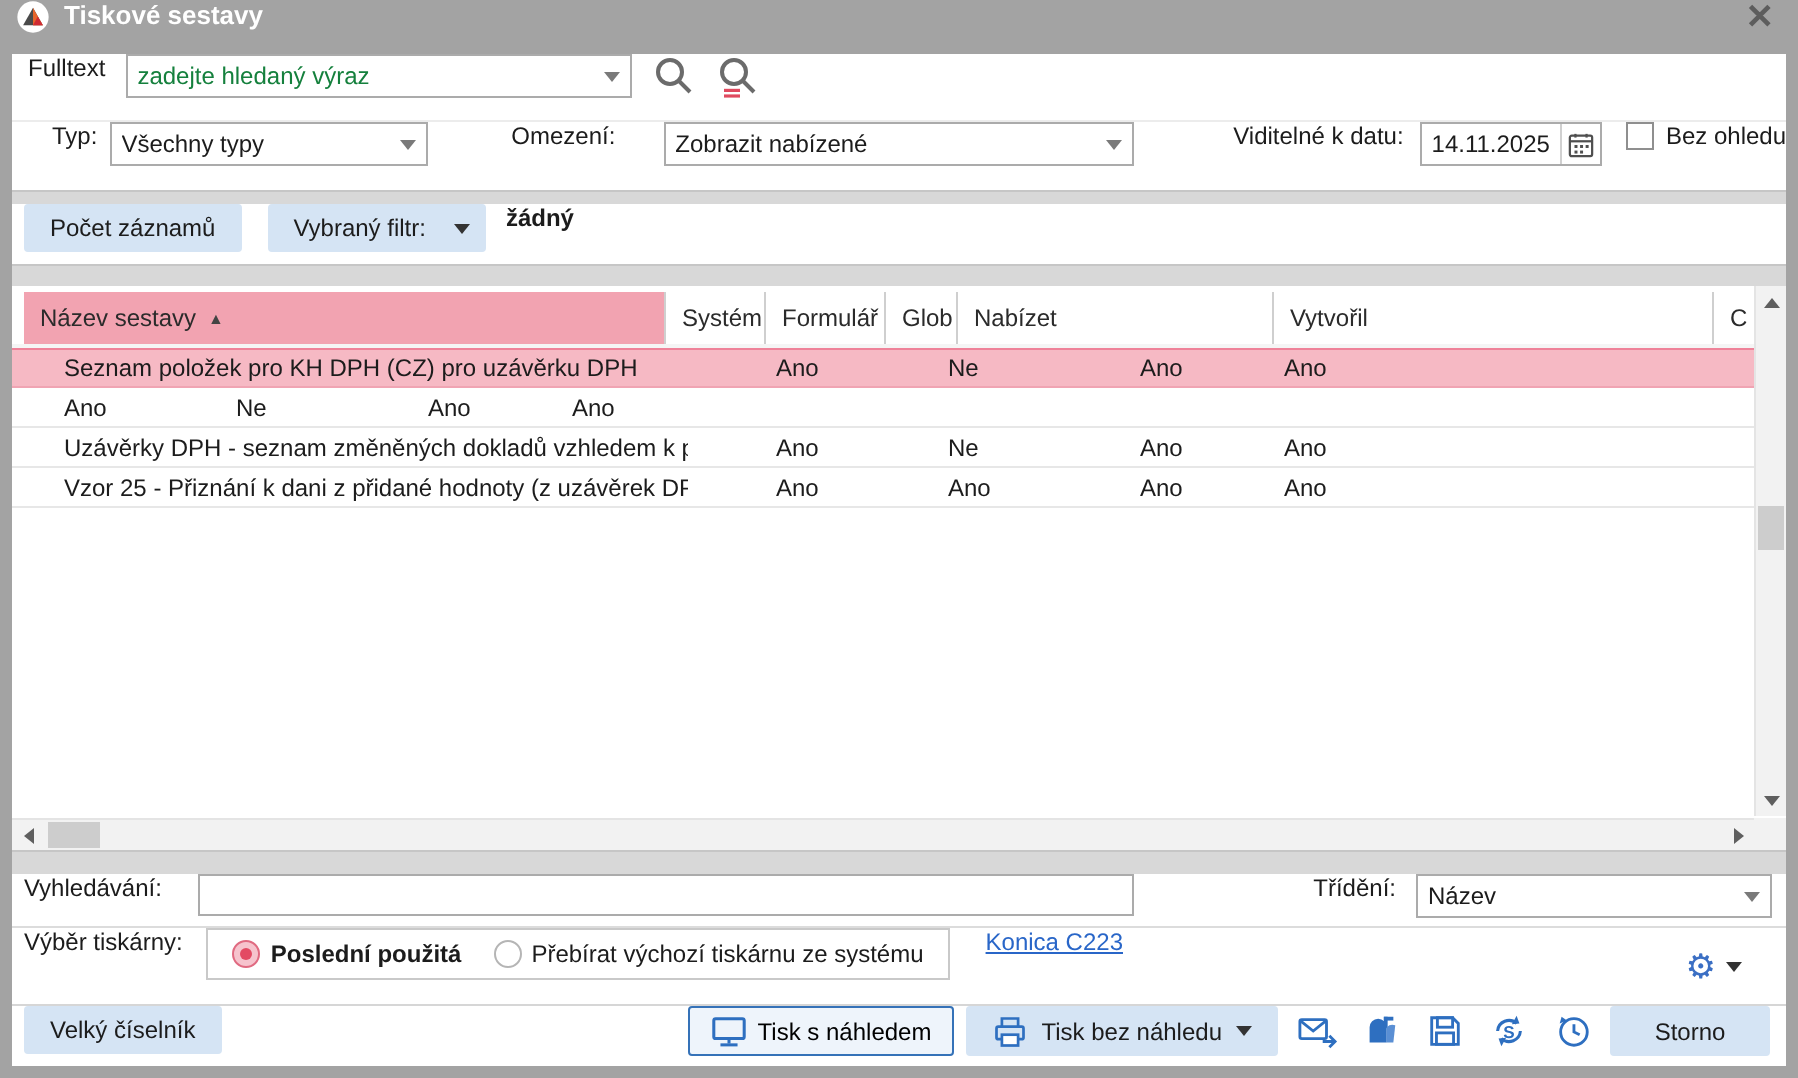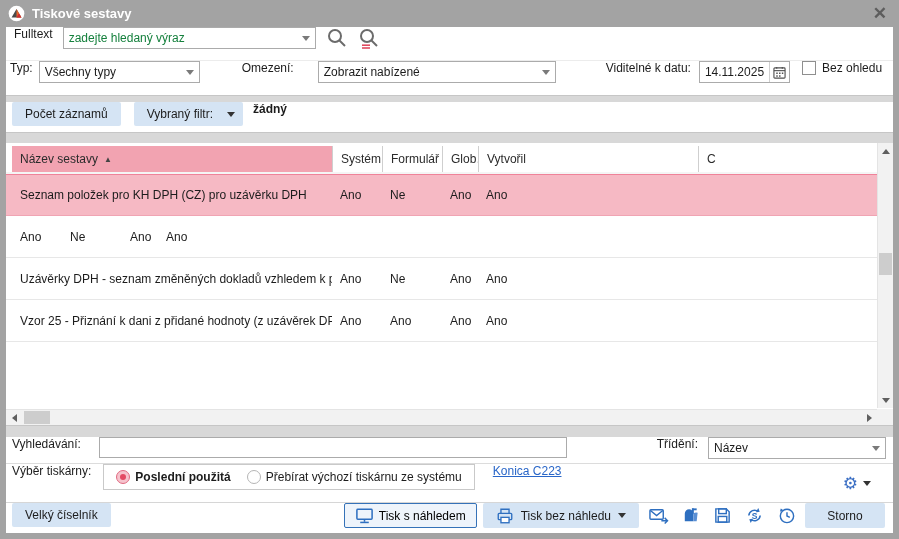--- a/index.html
+++ b/index.html
@@ -2,31 +2,31 @@
 <html><head>
 <meta charset="utf-8">
 <style>
   * { box-sizing: border-box; margin: 0; padding: 0; }
   html,body { width:899px; height:539px; }
   body { font-family:"Liberation Sans", sans-serif; font-size:12px; color:#1c1c1c; background:#a3a3a3; }
 
   .window { width:899px; height:539px; background:#a3a3a3; display:flex; flex-direction:column; }
 
   
-  .titlebar { height:27px; display:flex; align-items:center; padding:0 8px; flex:none; }
+  .titlebar { height:27px; display:flex; align-items:flex-start; padding:0 8px; flex:none; }
   .logo { width:17px; height:17px; margin-right:7px; flex:none; }
   .title { color:#ffffff; font-weight:bold; font-size:13px; flex:1; }
   .close-btn { color:#5d5d5d; font-size:17px; font-weight:bold; line-height:1; padding:0 4px; cursor:default; }
 
   
   .content { flex:1; margin:0 6px 6px 6px; background:#ffffff; display:flex; flex-direction:column; overflow:hidden; }
 
   .row { display:flex; flex:none; }
   .fulltext-row { height:34px; padding-left:8px; border-bottom:1px solid #ececec; }
-  .typ-row { height:34px; padding-left:4px; }
+  .typ-row { height:34px; padding-left:20px; }
   .strip { background:#d8d8d8; border-top:1px solid #c6c6c6; flex:none; }
   .strip1 { height:7px; }
   .strip2 { height:11px; }
   .strip3 { height:12px; }
   .filter-row { height:30px; padding-left:6px; }
 
   .lbl { color:#1c1c1c; white-space:nowrap; }
 
   
   .combo { background:#fff; border:1px solid #ababab; height:22px; display:flex; align-items:center; padding-left:5px; position:relative; }
@@ -55,21 +55,21 @@
   
   .table-area { height:282px; position:relative; flex:none; background:#fff; overflow:hidden; }
   .tbl { position:absolute; left:0; top:3px; right:16px; }
   .thead { display:flex; height:28px; padding-left:6px; align-items:stretch; border-bottom:2px solid #f5f5f5; }
   .th { display:flex; align-items:center; padding-left:8px; white-space:nowrap; overflow:hidden; color:#2b2b2b; }
   .th + .th { border-left:1px solid #cfcfcf; }
   .th-name { background:#f2a3b1; border-left:none !important; }
   .sort-arrow { font-size:8px; margin-left:6px; color:#444; }
   .col-name{width:320px;flex:none;} .col-sys{width:50px;flex:none;} .col-form{width:60px;flex:none;}
   .col-glob{width:36px;flex:none;} .col-nab{width:158px;flex:none;} .col-vyt{width:220px;flex:none;} .col-cut{flex:1;}
-  .trow { display:flex; height:42px; padding-left:6px; align-items:stretch; border-bottom:1px solid #e7e7e7; background:#fff; }
+  .trow { display:flex; height:20px; padding-left:18px; align-items:stretch; border-bottom:1px solid #e7e7e7; background:#fff;gap:36px; }
   .trow .td { display:flex; align-items:center; padding-left:8px; white-space:nowrap; overflow:hidden; }
   .trow.selected { background:#f6b9c4; border-top:1px solid #ef829a; border-top:1px solid #ef8299; border-bottom:1px solid #f0a4b3; }
 
   
   .vscroll { position:absolute; top:0; right:0; bottom:17px; width:16px; background:#f2f2f2; border-left:1px solid #e4e4e4; }
   .hscroll { position:absolute; left:0; right:16px; bottom:0; height:16px; background:#f2f2f2; border-top:1px solid #e4e4e4; }
   .sb-btn { position:absolute; width:16px; height:16px; display:flex; align-items:center; justify-content:center; background:#f2f2f2; }
   .arr-up{width:0;height:0;border-left:4px solid transparent;border-right:4px solid transparent;border-bottom:5px solid #5f5f5f;}
   .arr-dn{width:0;height:0;border-left:4px solid transparent;border-right:4px solid transparent;border-top:5px solid #5f5f5f;}
   .arr-lf{width:0;height:0;border-top:4px solid transparent;border-bottom:4px solid transparent;border-right:5px solid #5f5f5f;}
@@ -198,20 +198,21 @@
     <div class="table-area">
       <div class="tbl">
         <div class="thead">
           <div class="th th-name col-name">
             <span>Název sestavy</span>
             <span class="sort-arrow">▲</span>
           </div>
           <div class="th col-sys">Systém…</div>
           <div class="th col-form">Formulář</div>
           <div class="th col-glob">Glob…</div>
+          <div class="th col-nab">Nabízet</div>
           <div class="th col-vyt">Vytvořil</div>
           <div class="th col-cut">C</div>
         </div>
 
         <div class="trow selected">
           <div class="td col-name">Seznam položek pro KH DPH (CZ) pro uzávěrku DPH</div>
           <div class="td col-sys">Ano</div>
           <div class="td col-form">Ne</div>
           <div class="td col-glob">Ano</div>
           <div class="td col-nab">Ano</div>

